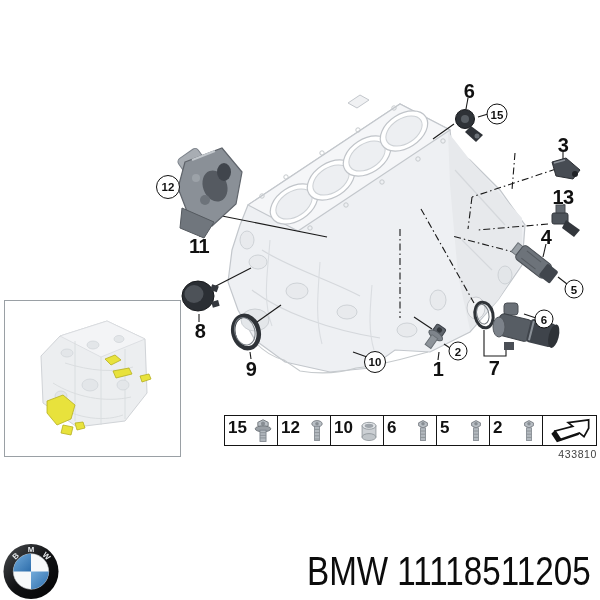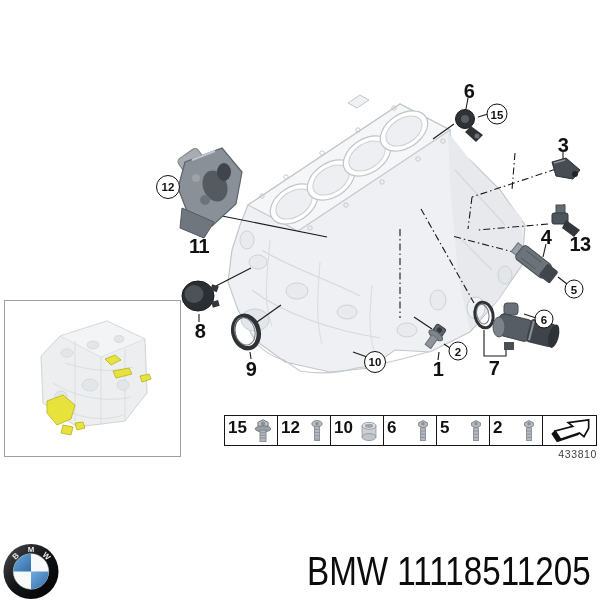--- a/index.html
+++ b/index.html
@@ -231,21 +231,21 @@
   <div class="callout plain" style="left:563px;top:145px;">3</div>
   <div class="callout plain" style="left:546px;top:237px;">4</div>
   <div class="callout circled c17" style="left:574px;top:289px;">5</div>
   <div class="callout circled c17" style="left:544px;top:319px;">6</div>
   <div class="callout plain" style="left:494px;top:368px;">7</div>
   <div class="callout plain" style="left:200px;top:331px;">8</div>
   <div class="callout plain" style="left:251px;top:369px;">9</div>
   <div class="callout circled c20" style="left:375px;top:362px;">10</div>
   <div class="callout plain" style="left:199px;top:246px;">11</div>
   <div class="callout circled c22" style="left:168px;top:187px;">12</div>
-  <div class="callout plain" style="left:580px;top:197px;margin-top:47px;">13</div>
+  <div class="callout plain" style="left:563px;top:197px;">13</div>
   <div class="callout plain" style="left:469px;top:91px;">6</div>
   <div class="callout circled c19" style="left:497px;top:114px;">15</div>
 
   <div class="thumb">
     <svg width="175" height="155" viewBox="0 0 175 155">
       <path d="M55,35 L102,20 L140,38 L142,92 L120,120 L72,126 L38,102 L36,55 Z" fill="#eceef0" stroke="#d0d3d7" stroke-width="1"></path>
       <path d="M55,35 L102,20 L140,38 L96,56 Z" fill="#f3f4f6" stroke="#d8dbde" stroke-width="0.8"></path>
       <g fill="none" stroke="#d8dbde" stroke-width="0.9">
         <path d="M60,62 C85,70 110,72 128,66"></path>
         <path d="M48,82 C70,96 100,102 126,96"></path>

